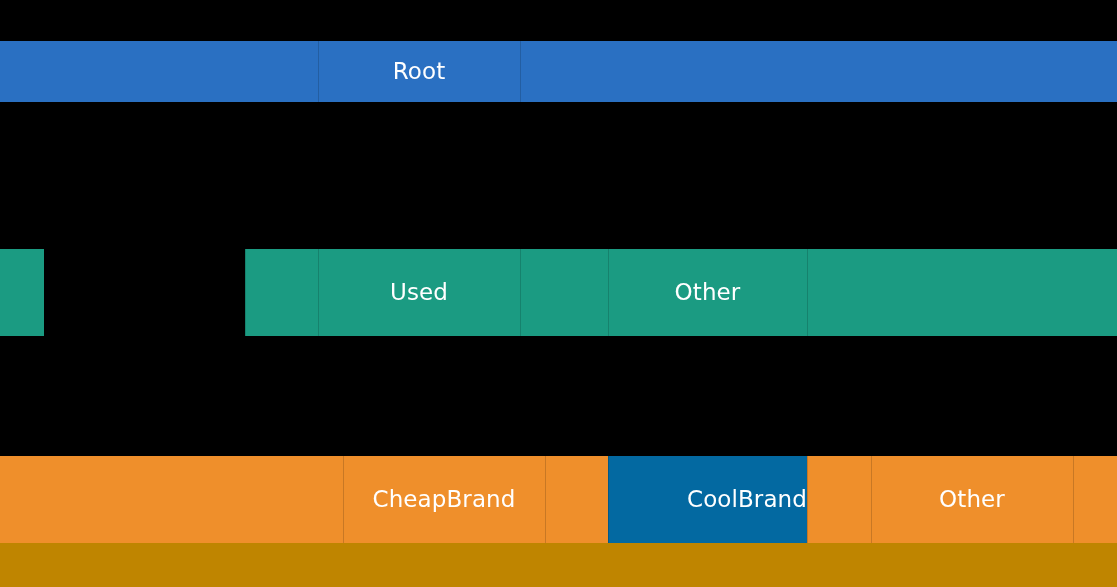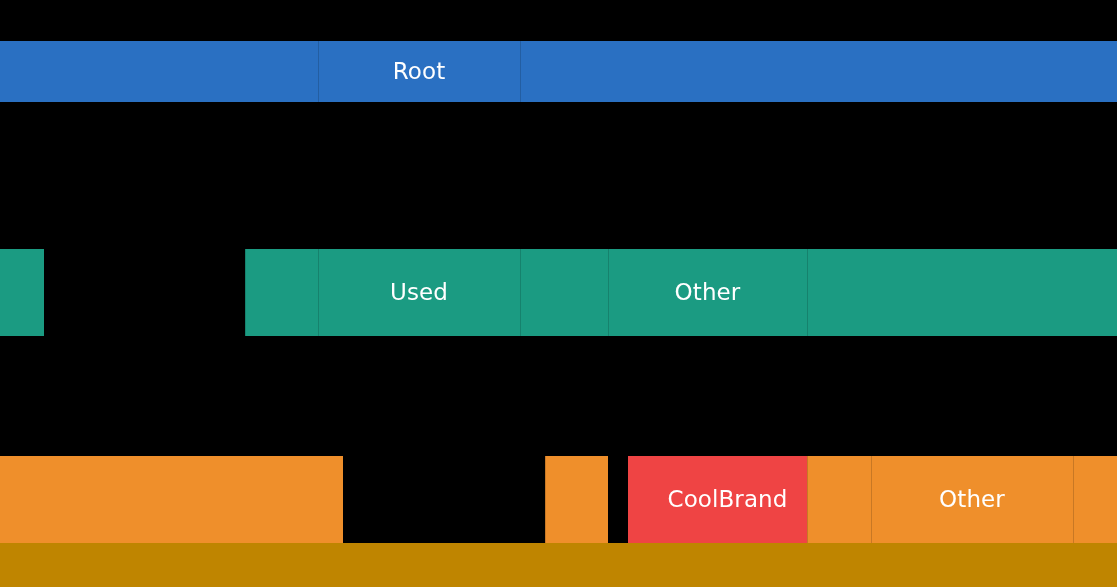--- a/index.html
+++ b/index.html
@@ -94,26 +94,29 @@
       <div class="seam" style="left: 608px;"></div>
       <div class="node" style="left: 807px; width: 310px; background: rgb(27, 155, 130);">
         <span class="node-label" style="color: rgb(255, 255, 255);"></span>
       </div>
       <div class="seam" style="left: 807px;"></div>
     </div>
     <div class="level-row" style="top: 456px; height: 87px;">
       <div class="node" style="left: 0px; width: 343px; background: rgb(239, 143, 43);">
         <span class="node-label" style="color: rgb(255, 255, 255);"></span>
       </div>
+      <div class="node" style="left: 343px; width: 202px; background: rgb(239, 143, 43);">
+        <span class="node-label" style="color: rgb(255, 255, 255);">CheapBrand</span>
+      </div>
       <div class="seam" style="left: 343px;"></div>
       <div class="node" style="left: 545px; width: 63px; background: rgb(239, 143, 43);">
         <span class="node-label" style="color: rgb(255, 255, 255);"></span>
       </div>
       <div class="seam" style="left: 545px;"></div>
-      <div class="node" style="left: 628px; width: 199px; background: #ef4444;">
+      <div class="node" style="left: 608px; width: 199px; background: #0369a1; justify-content: flex-end;">
         <span class="node-label" style="color: rgb(255, 255, 255);">CoolBrand</span>
       </div>
       <div class="seam" style="left: 608px;"></div>
       <div class="node" style="left: 807px; width: 64px; background: rgb(239, 143, 43);">
         <span class="node-label" style="color: rgb(255, 255, 255);"></span>
       </div>
       <div class="seam" style="left: 807px;"></div>
       <div class="node" style="left: 871px; width: 202px; background: rgb(239, 143, 43);">
         <span class="node-label" style="color: rgb(255, 255, 255);">Other</span>
       </div>

